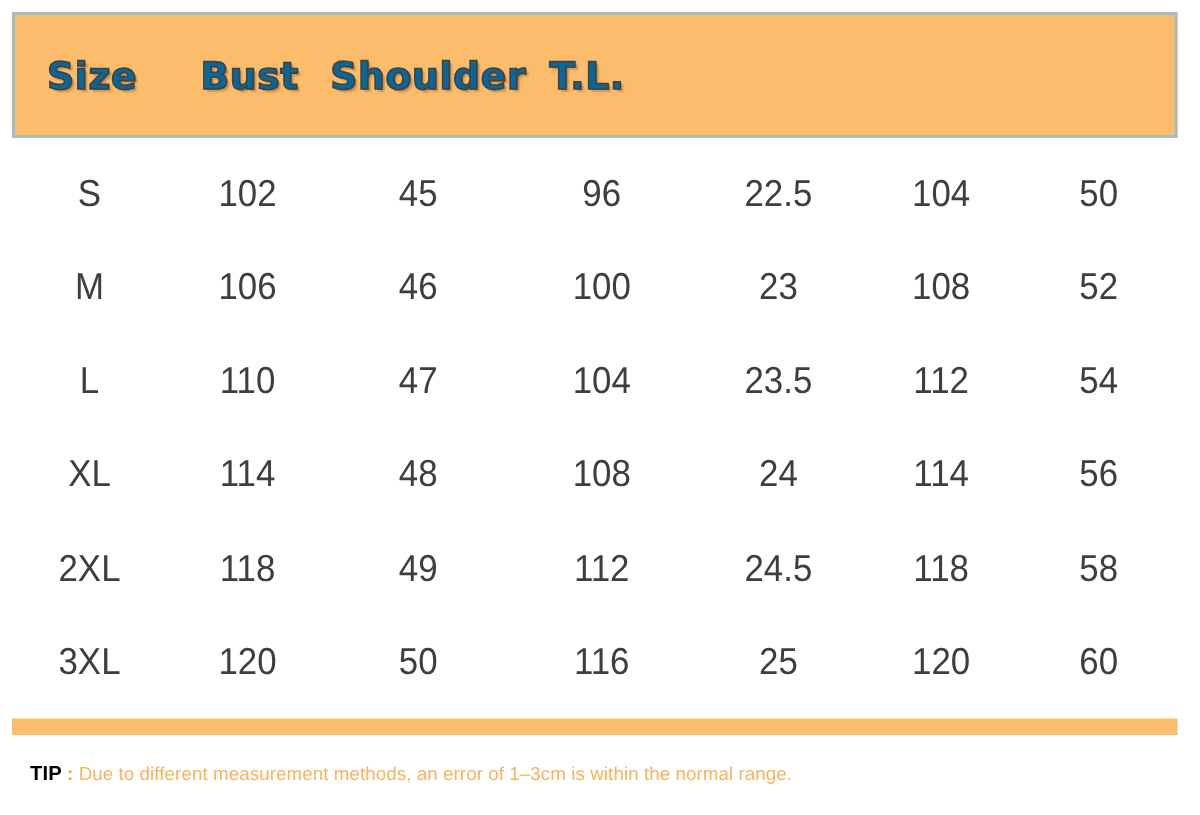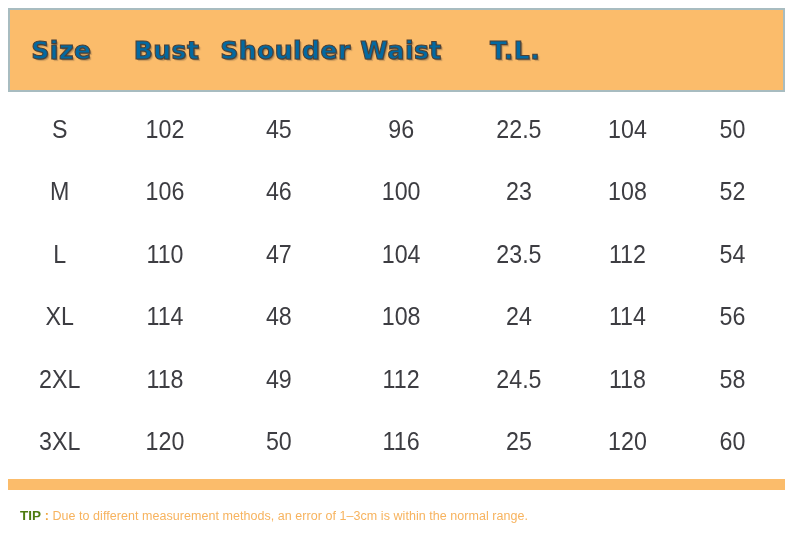--- a/index.html
+++ b/index.html
@@ -101,38 +101,37 @@
     left: 20px;
     top: 508px;
     font-family: "Liberation Sans", sans-serif;
     font-size: 12.5px;
     color: #f7b35e;
     white-space: nowrap;
     letter-spacing: 0.05px;
   }
   .tip-label {
     font-weight: bold;
-    color: #4d7c0f;
+    color: #000000;
     font-size: 13.5px;
   }
   .tip-colon {
     color: #f0a63f;
     font-weight: bold;
   }
 </style>
 </head>
 <body>
 
 <div id="size-chart">
 
   <div class="table-header">
     <div class="header-cell col-size">Size</div>
     <div class="header-cell col-bust">Bust</div>
     <div class="header-cell col-shoulder">Shoulder</div>
-    <div class="header-cell col-waist">Waist</div>
     <div class="header-cell col-tl">T.L.</div>
   </div>
 
   <div class="table-body">
 
     <div class="data-row">
       <div class="data-cell col-size">S</div>
       <div class="data-cell col-bust">102</div>
       <div class="data-cell col-shoulder">45</div>
       <div class="data-cell col-waist">96</div>

